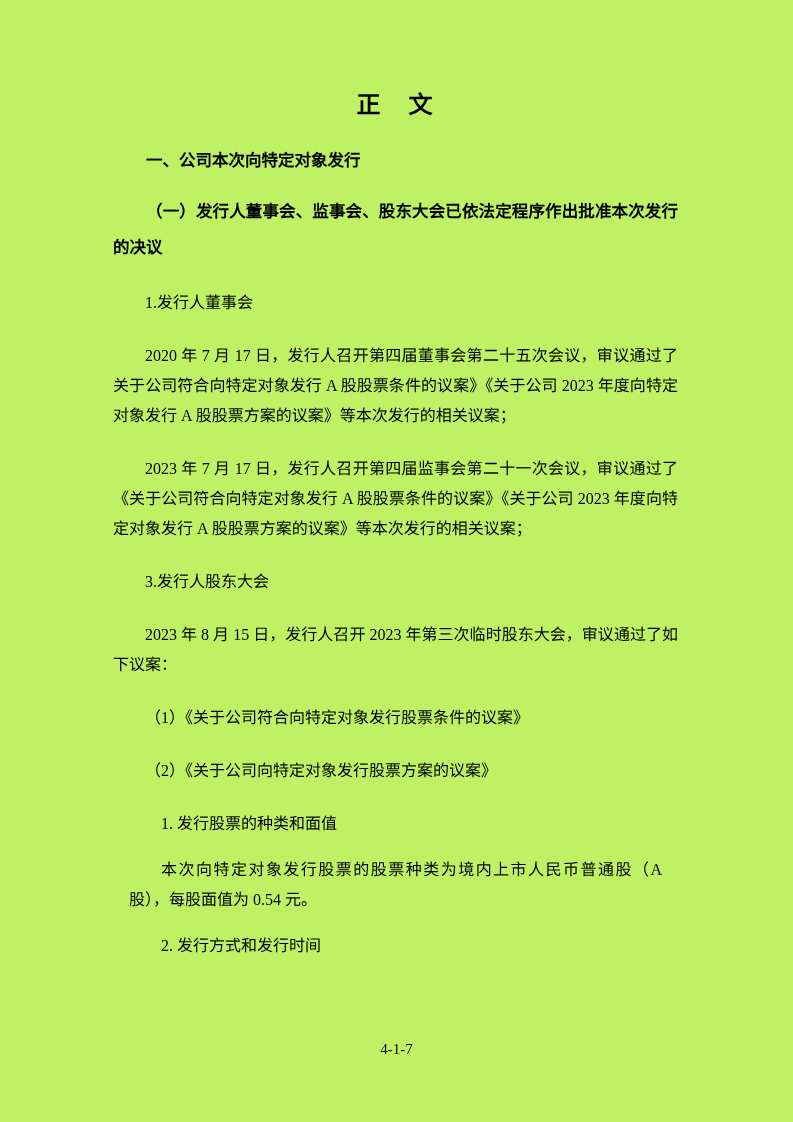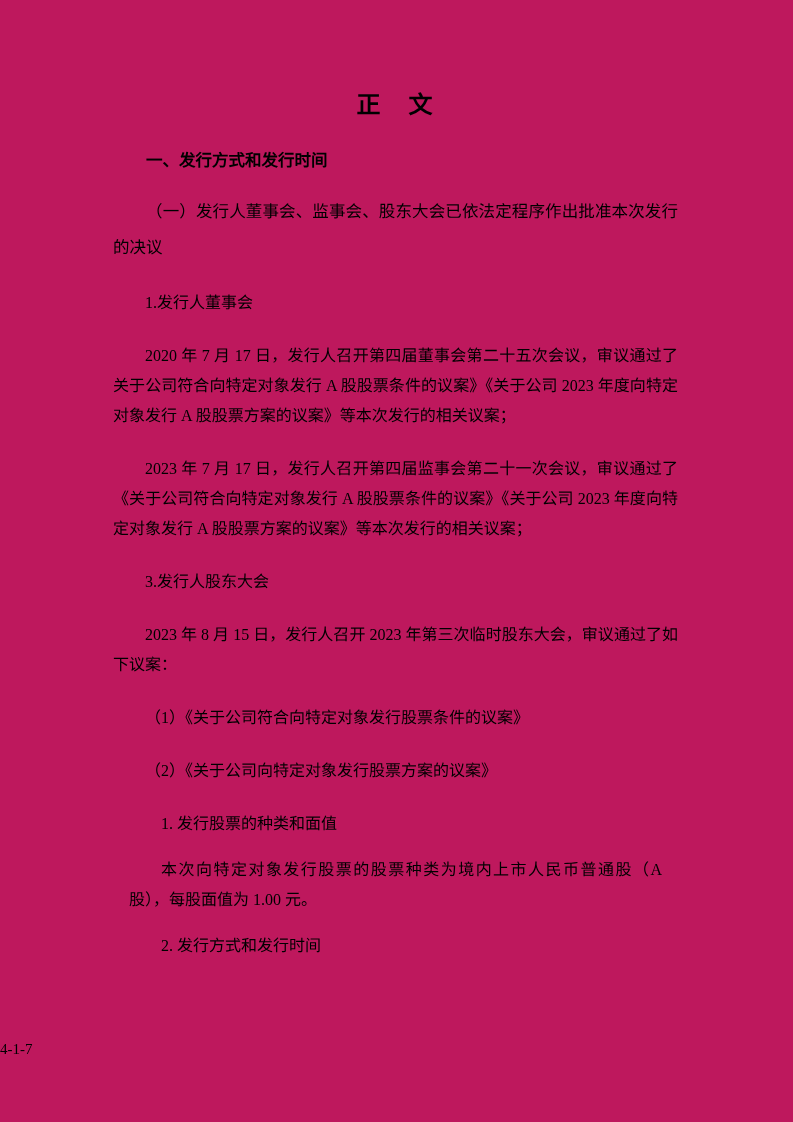--- a/index.html
+++ b/index.html
@@ -4,21 +4,21 @@
 <style>
   html, body {
     margin: 0;
     padding: 0;
     background: #ffffff;
   }
   .page {
     position: relative;
     width: 793px;
     height: 1122px;
-    background: #be185d;
+    background: #bef264;
     color: #000000;
     font-family: "Liberation Serif", "DejaVu Serif", serif;
     overflow: hidden;
     box-sizing: border-box;
   }
   .content {
     padding: 88px 115px 0 113px;
   }
   .doc-title {
     margin: 0;
@@ -32,21 +32,21 @@
     margin: 25px 0 0 0;
     font-family: "Liberation Sans", "DejaVu Sans", sans-serif;
     font-weight: bold;
     font-size: 16.5px;
     line-height: 26px;
     text-indent: 2em;
   }
   .h2 {
     margin: 20px 0 0 0;
     font-family: "Liberation Sans", "DejaVu Sans", sans-serif;
-    font-weight: normal;
+    font-weight: bold;
     font-size: 16.5px;
     line-height: 36px;
     text-indent: 2em;
     text-align: justify;
   }
   .para {
     margin: 23px 0;
     font-size: 16px;
     line-height: 30px;
     text-indent: 2em;
@@ -54,34 +54,34 @@
     text-justify: inter-ideograph;
   }
   .tight {
     margin: 16px;
   }
   .footer {
     position: absolute;
     left: 0;
     right: 0;
     top: 1038px;
-    text-align: left;
+    text-align: center;
     font-size: 15px;
     line-height: 22px;
   }
 </style>
 </head>
 <body>
 
 <div class="page">
   <div class="content">
 
     <h1 class="doc-title">正　文</h1>
 
-    <div class="h1">一、发行方式和发行时间</div>
+    <div class="h1">一、公司本次向特定对象发行</div>
 
     <div class="h2">（一）发行人董事会、监事会、股东大会已依法定程序作出批准本次发行的决议</div>
 
     <div class="para">1.发行人董事会</div>
 
     <div class="para">2020 年 7 月 17 日，发行人召开第四届董事会第二十五次会议，审议通过了关于公司符合向特定对象发行 A 股股票条件的议案》《关于公司 2023 年度向特定对象发行 A 股股票方案的议案》等本次发行的相关议案；</div>
 
 
     <div class="para">2023 年 7 月 17 日，发行人召开第四届监事会第二十一次会议，审议通过了《关于公司符合向特定对象发行 A 股股票条件的议案》《关于公司 2023 年度向特定对象发行 A 股股票方案的议案》等本次发行的相关议案；</div>
 
@@ -89,20 +89,20 @@
 
     <div class="para">2023 年 8 月 15 日，发行人召开 2023 年第三次临时股东大会，审议通过了如下议案：</div>
 
     <div class="para">（1）《关于公司符合向特定对象发行股票条件的议案》</div>
 
 
     <div class="para">（2）《关于公司向特定对象发行股票方案的议案》</div>
 
     <div class="para tight">1. 发行股票的种类和面值</div>
 
-    <div class="para tight">本次向特定对象发行股票的股票种类为境内上市人民币普通股（A 股），每股面值为 1.00 元。</div>
+    <div class="para tight">本次向特定对象发行股票的股票种类为境内上市人民币普通股（A 股），每股面值为 0.54 元。</div>
 
     <div class="para tight">2. 发行方式和发行时间</div>
 
   </div>
 
   <div class="footer">4-1-7</div>
 </div>
 
 </body></html>

